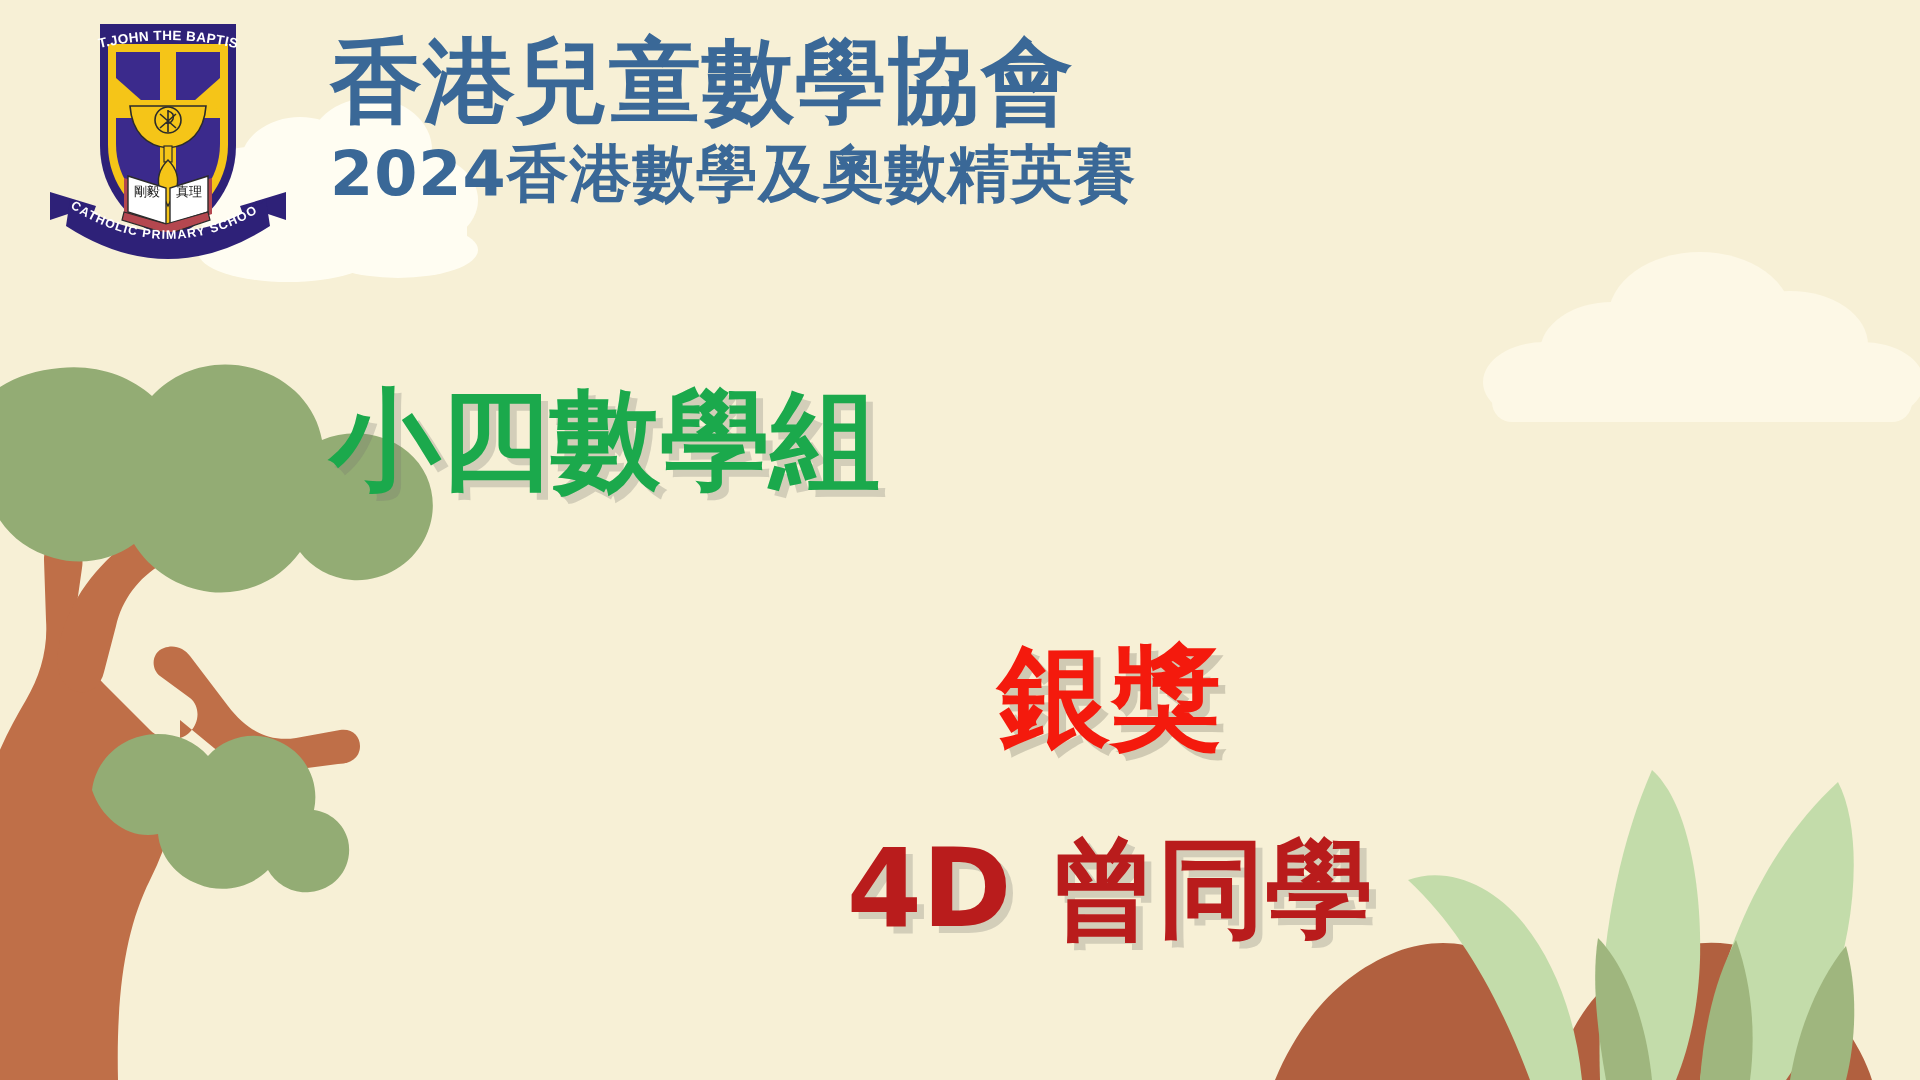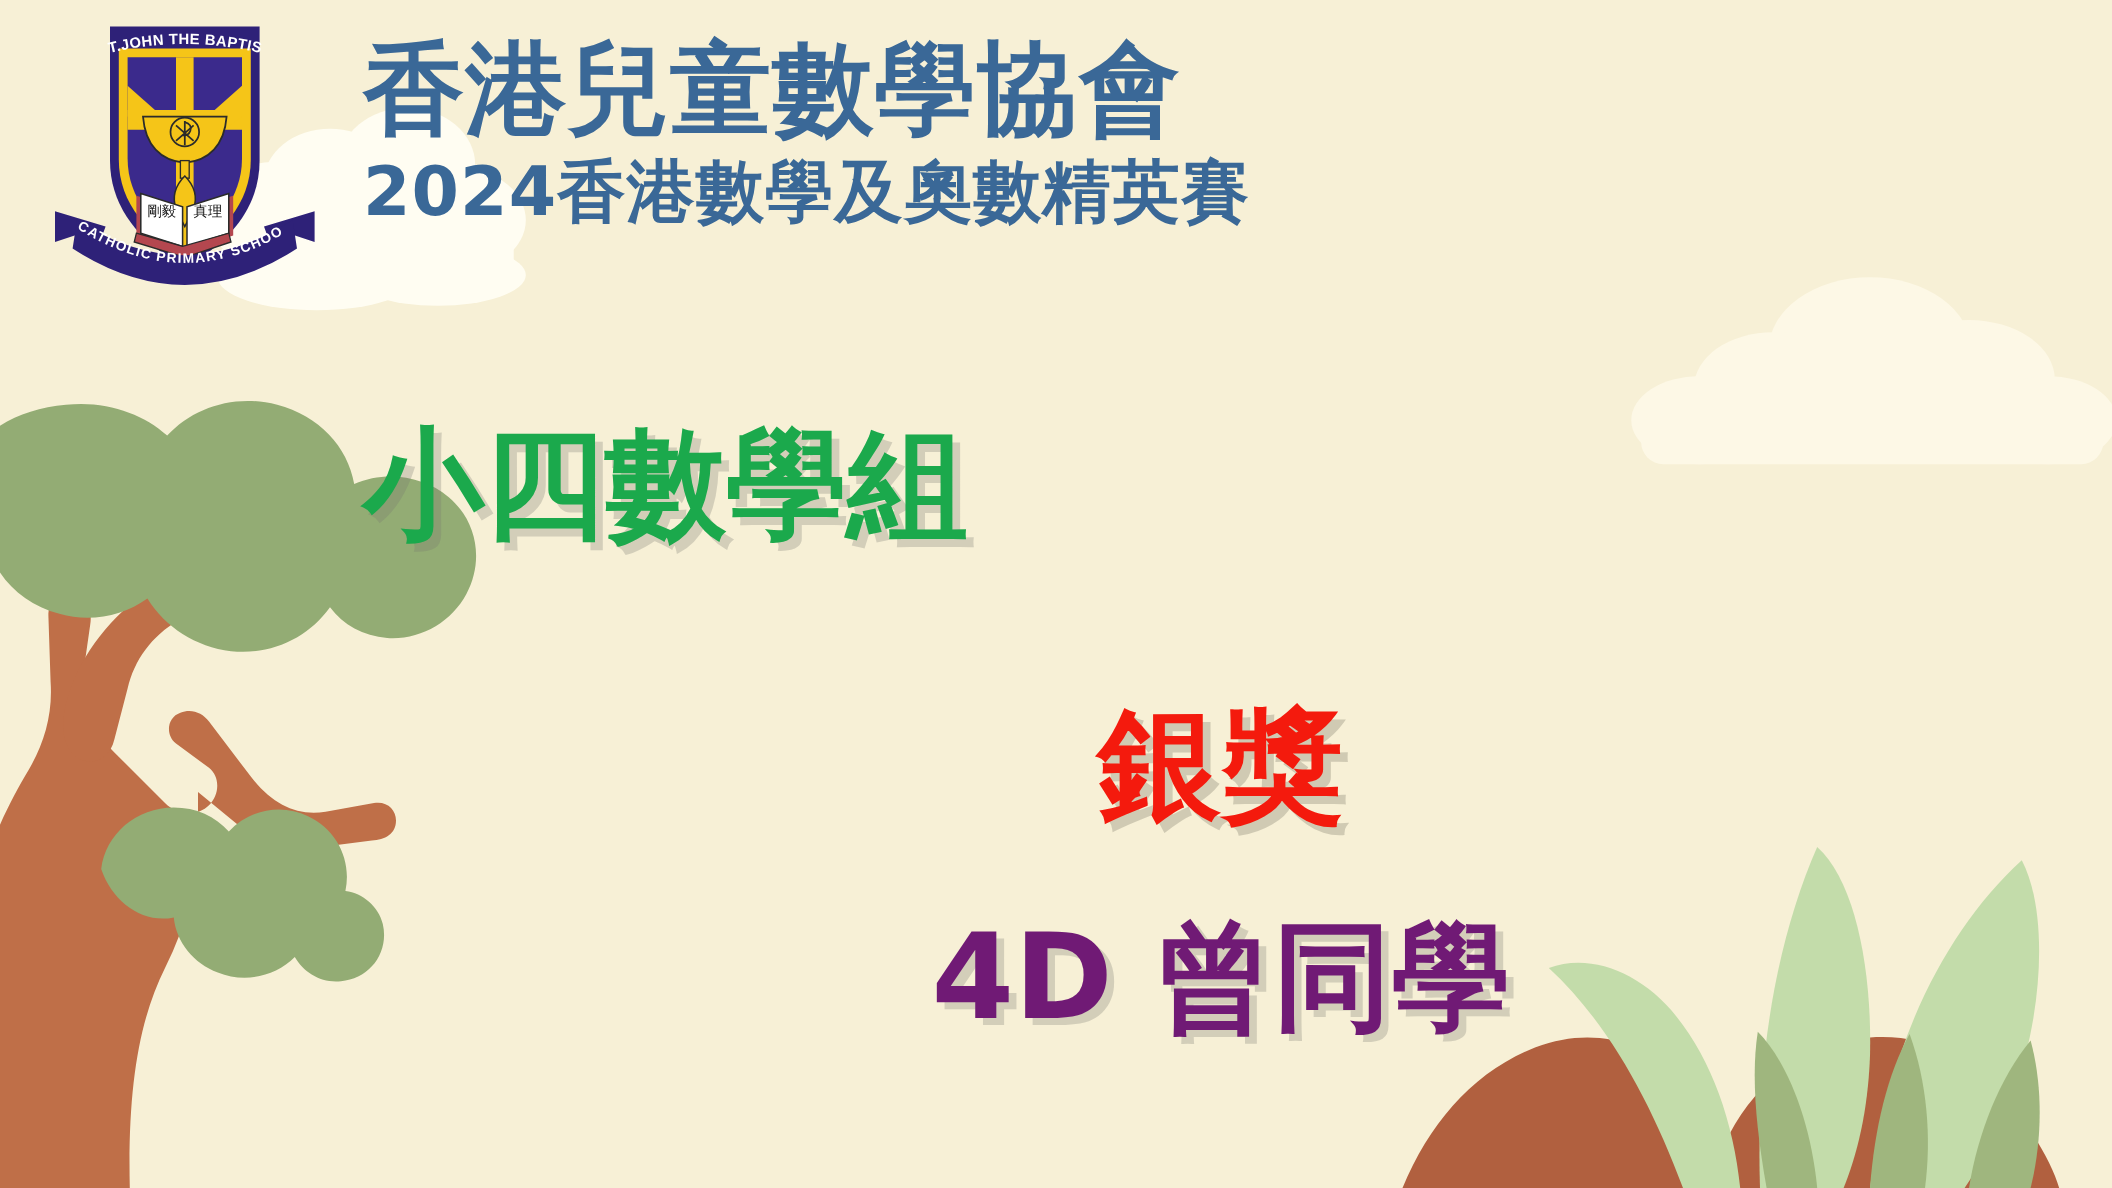--- a/index.html
+++ b/index.html
@@ -81,21 +81,21 @@
     white-space: nowrap;
     margin-top: 40px;
   }
 
   .student {
     position: absolute;
     left: 330px;
     top: 830px;
     width: 1560px;
     text-align: center;
-    color: #701a75;
+    color: #b91c1c;
     font-weight: 700;
     font-size: 108px;
     line-height: 1.1;
     text-shadow: 7px 7px 0 rgba(120,120,110,0.28);
     white-space: nowrap;
   }
 </style>
 </head>
 <body>
 

